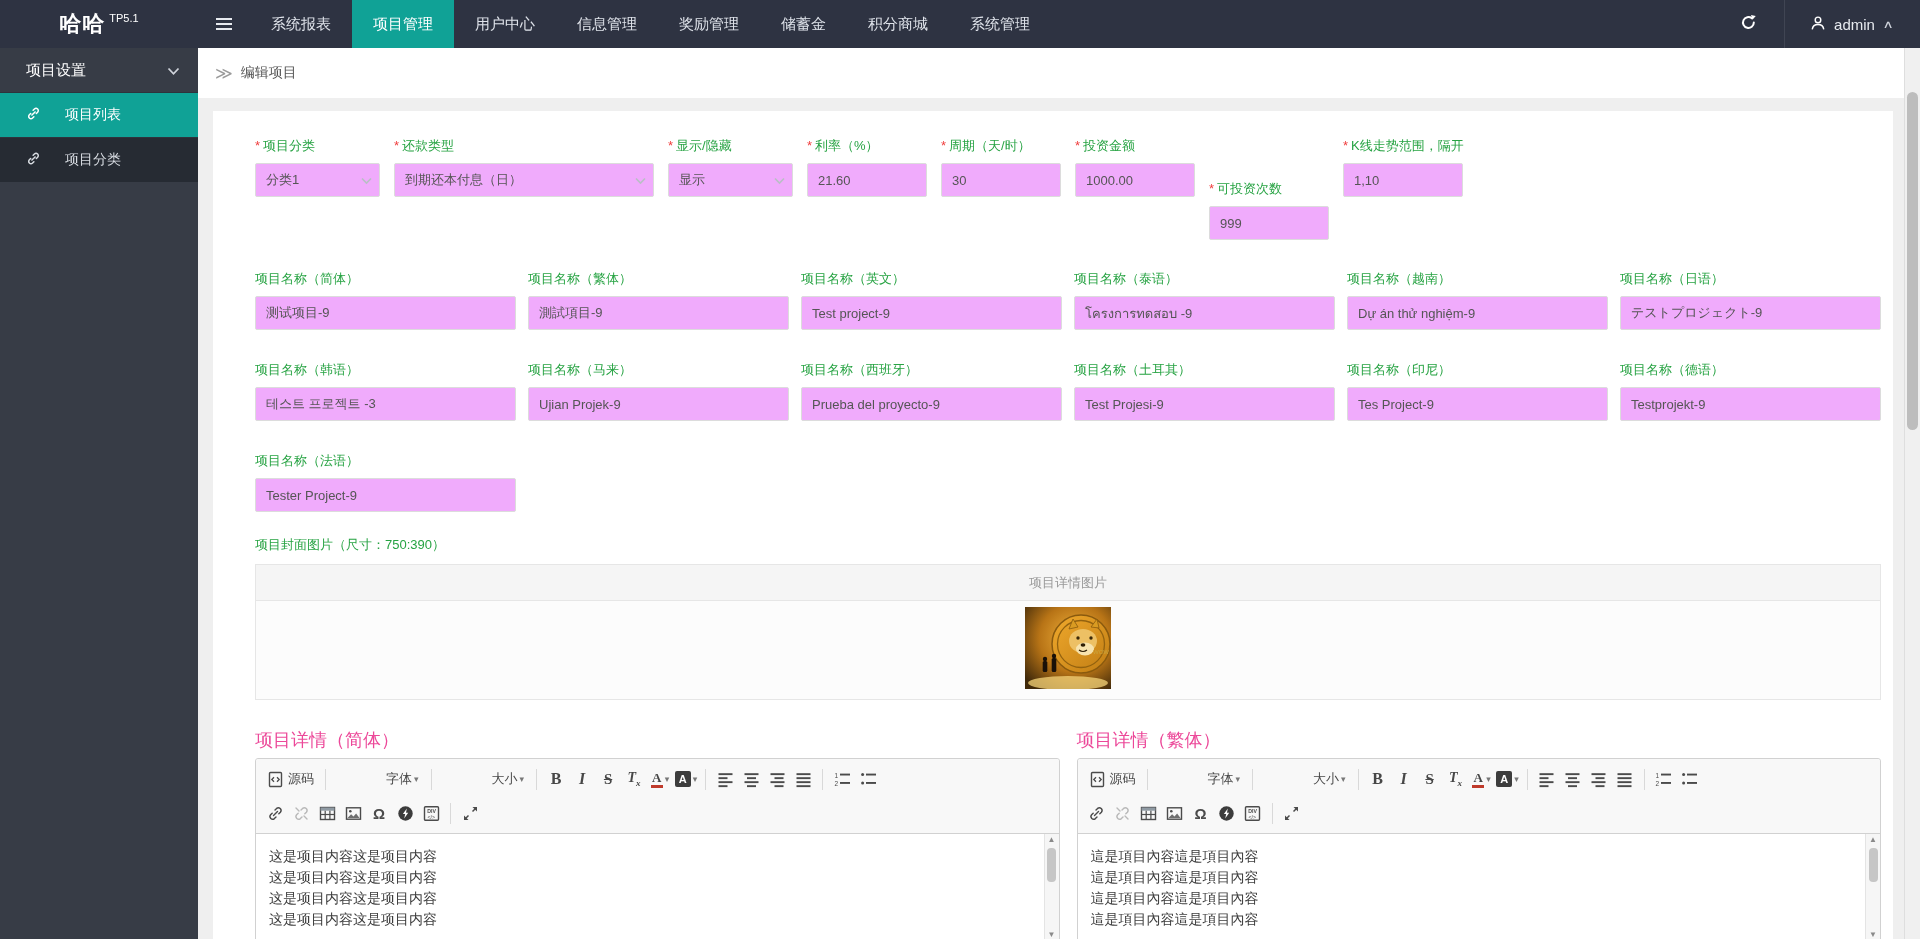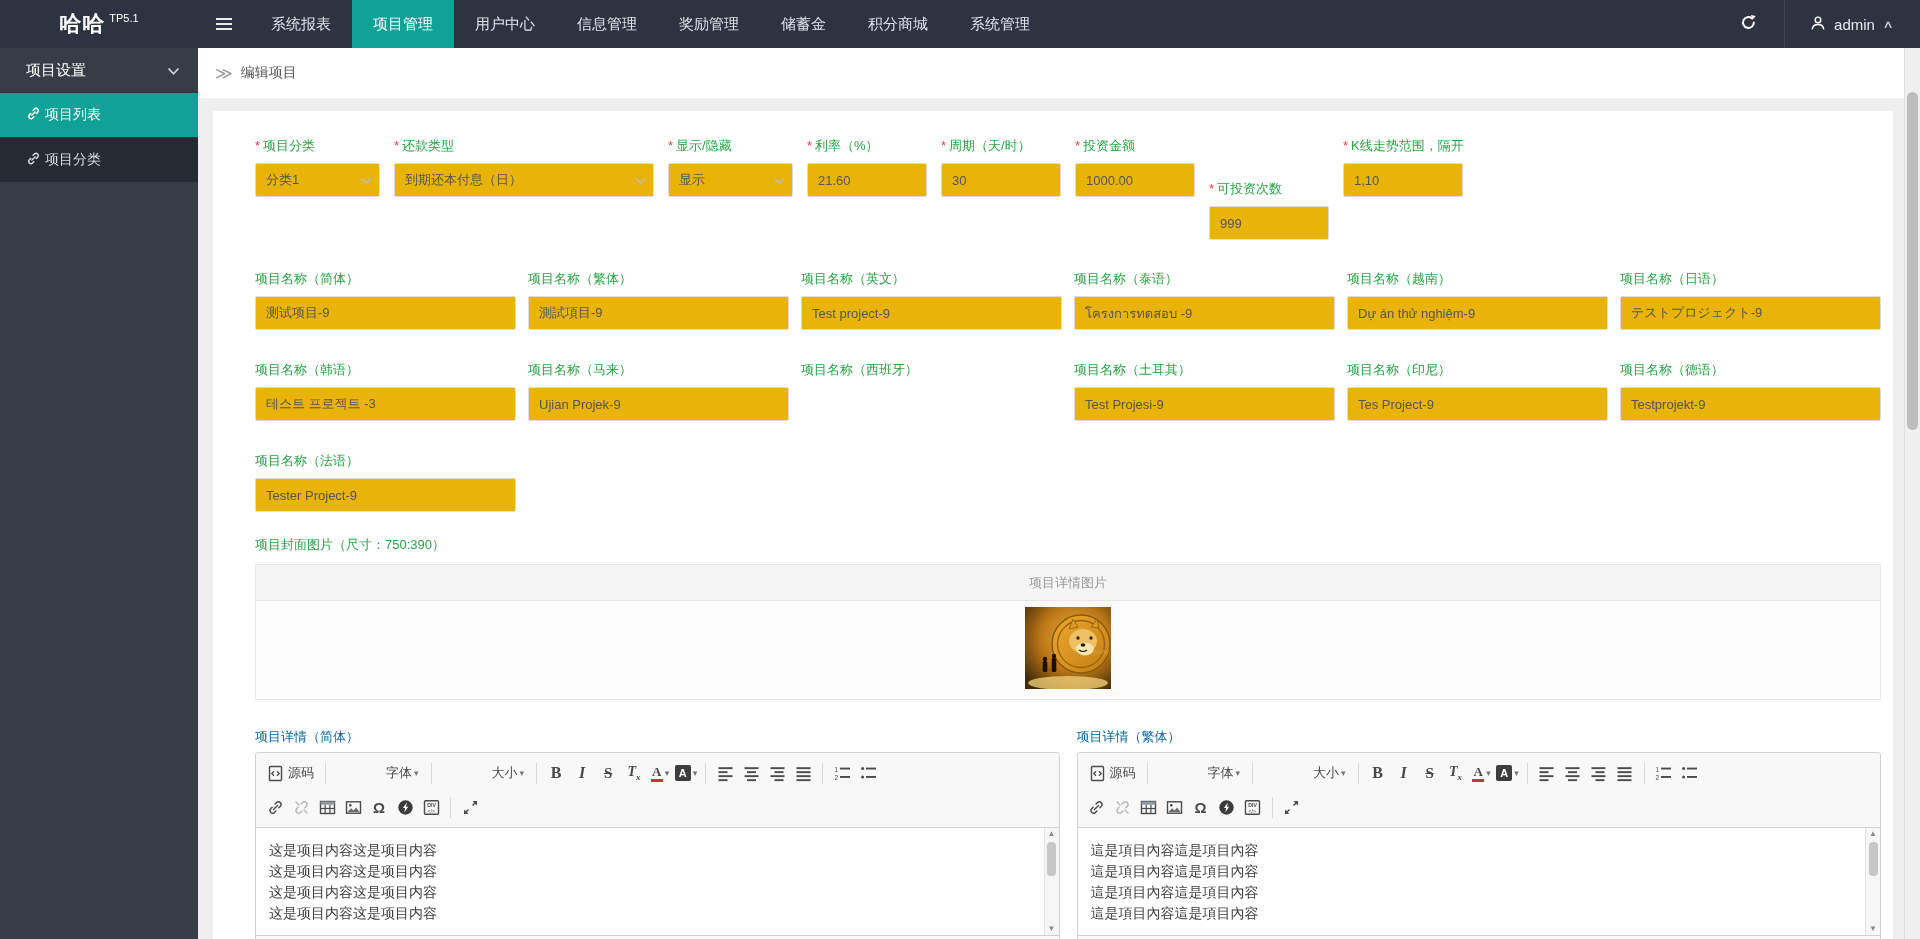--- a/index.html
+++ b/index.html
@@ -16,53 +16,53 @@
   .nav-item.active { background:#10a296; color:#fff; }
   .nav-right { margin-left:auto; display:flex; align-items:stretch; }
   .nav-refresh { display:flex; align-items:center; padding:0 26px; cursor:pointer; }
   .nav-user { display:flex; align-items:center; gap:7px; padding:0 28px 0 24px; border-left:1px solid rgba(255,255,255,.09); font-size:15px; cursor:pointer; }
   .caret-up { font-size:11px; color:#cfd3db; transform:scaleX(1.4); display:inline-block; margin-left:2px;}
 
   
   .sidebar { position:absolute; top:48px; left:0; bottom:0; width:198px; background:#373c46; z-index:20; }
   .side-group { height:44px; display:flex; align-items:center; padding:0 18px 0 26px; color:#fff; font-size:15px; cursor:pointer; }
   .side-group .grow { flex:1; }
-  .side-item { height:45px; display:flex; align-items:center; gap:4px; padding-left:26px; background:#262b33; color:#d9dde3; font-size:14px; cursor:pointer; border-top:1px solid #2e333c; }
+  .side-item { height:45px; display:flex; align-items:center; gap:24px; padding-left:26px; background:#262b33; color:#d9dde3; font-size:14px; cursor:pointer; border-top:1px solid #2e333c; }
   .side-item.active { background:#10a296; color:#fff; }
 
   
   .main { position:absolute; top:48px; left:198px; right:0; bottom:0; background:#efefef; overflow:hidden; }
   .breadcrumb-bar { height:50px; background:#fff; display:flex; align-items:center; padding-left:17px; }
   .bc-icon { color:#9a9a9a; font-size:17px; margin-right:8px; }
   .bc-text { color:#565656; font-size:14px;text-align:right; }
 
   .card { margin:13px 27px 0 15px; background:#fff; min-height:1400px; padding:26px 12px 0 42px; }
 
   
   .row1 { display:flex; }
   .field { margin-right:14px; flex:0 0 auto; }
   .f-label { font-size:13px; color:#27a343; margin-bottom:8px; white-space:nowrap; }
   .f-label .star { color:#f03e3e; margin-right:3px; }
-  .control { height:34px; border:1px solid #dcdcdc; border-radius:2px; background:#eab308; font-size:13px; color:#555; display:flex; align-items:center; padding:0 10px; position:relative; cursor:text; }
+  .control { height:34px; border:1px solid #dcdcdc; border-radius:2px; background:#f0abfc; font-size:13px; color:#555; display:flex; align-items:center; padding:0 10px; position:relative; cursor:text; }
   .control.select { cursor:pointer; padding-right:24px; }
   .control.select .sel-caret { position:absolute; right:7px; top:50%; transform:translateY(-50%); }
 
   
   .name-grid { display:grid; grid-template-columns:repeat(6,1fr); column-gap:12px; row-gap:31px; margin-top:30px; }
 
   
   .cover-label { margin-top:24px; font-size:13px; color:#27a343; }
   .cover-panel { margin-top:10px; border:1px solid #e6e6e6; }
   .cover-head { height:36px; background:#f5f5f5; border-bottom:1px solid #e6e6e6; display:flex; align-items:center; justify-content:center; color:#999; font-size:13px; }
   .cover-body { height:98px; background:#fcfcfc; display:flex; align-items:center; justify-content:center; }
 
   
   .editors-label-row, .editors-grid, .pending-grid { display:grid; grid-template-columns:1fr 1fr; column-gap:17px; }
   .editors-grid { margin-top:6px; }
-  .ed-label { font-size:13px; color:#0369a1; margin-top:28px; }
+  .ed-label { font-size:18px; color:#ec4899; margin-top:28px; }
   .editor { border:1px solid #d1d1d1; border-radius:3px; background:#fff; }
   .toolbar { background:#f8f8f8; border-bottom:1px solid #d1d1d1; border-radius:3px 3px 0 0; padding:3px 6px;text-align:right; }
   .tb-row { display:flex; align-items:center; height:34px; }
   .tb-row + .tb-row { border-top:0; }
   .tb-btn { width:26px; height:26px; display:flex; align-items:center; justify-content:center; border-radius:2px; cursor:pointer; color:#474747; }
   .tb-btn svg { display:block; }
   .tb-sep { width:1px; height:21px; background:#d9d9d9; margin:0 6px; }
   .tb-combo { display:flex; align-items:center; height:26px; padding:0 6px; cursor:pointer; color:#474747; font-size:13px; }
   .tb-combo .cmb-label { width:74px; }
   .tb-source { display:flex; align-items:center; gap:4px; height:26px; padding:0 5px; cursor:pointer; font-size:13px; color:#474747; }
@@ -278,20 +278,23 @@
           </div>
         </div>
         <div>
           <div class="f-label">项目名称（马来）</div>
           <div class="control">
             <span>Ujian Projek-9</span>
           </div>
         </div>
         <div>
           <div class="f-label">项目名称（西班牙）</div>
+          <div class="control">
+            <span>Prueba del proyecto-9</span>
+          </div>
         </div>
         <div>
           <div class="f-label">项目名称（土耳其）</div>
           <div class="control">
             <span>Test Projesi-9</span>
           </div>
         </div>
         <div>
           <div class="f-label">项目名称（印尼）</div>
           <div class="control">

